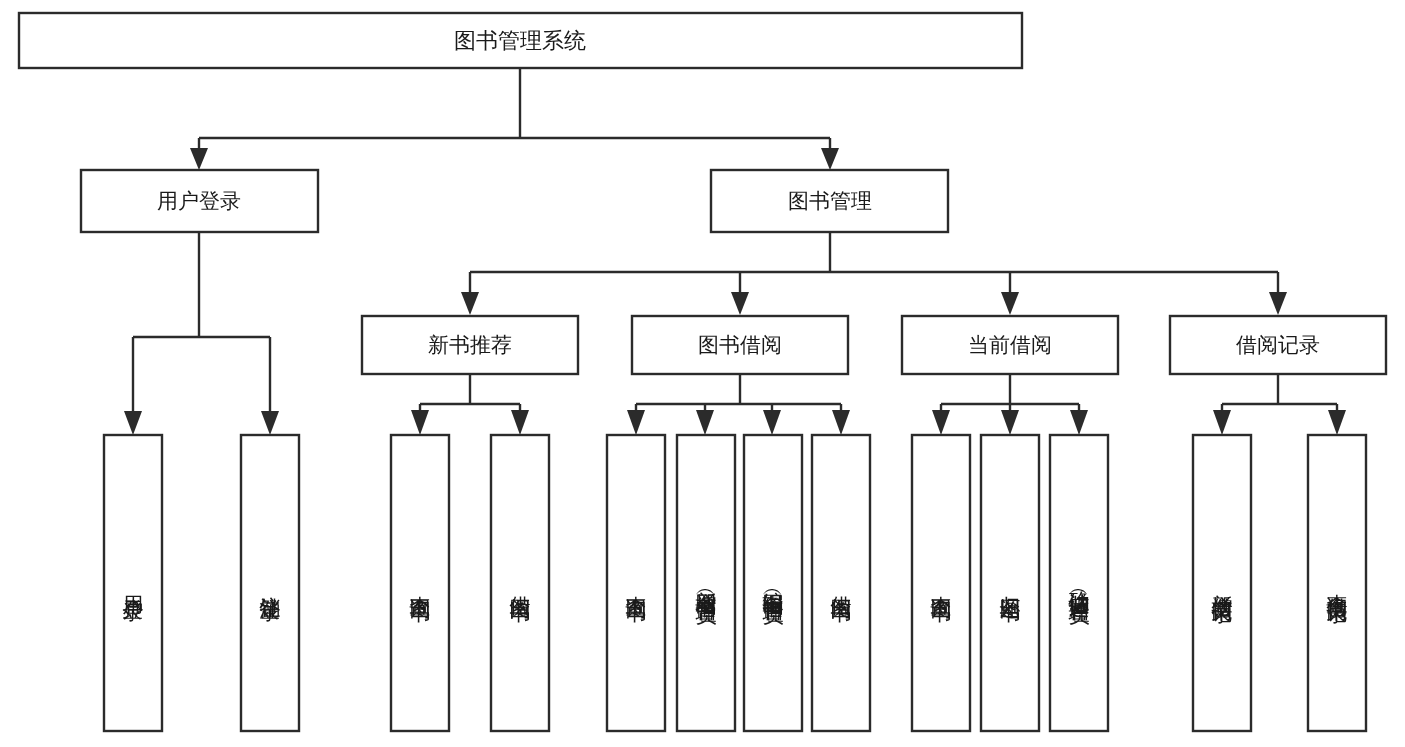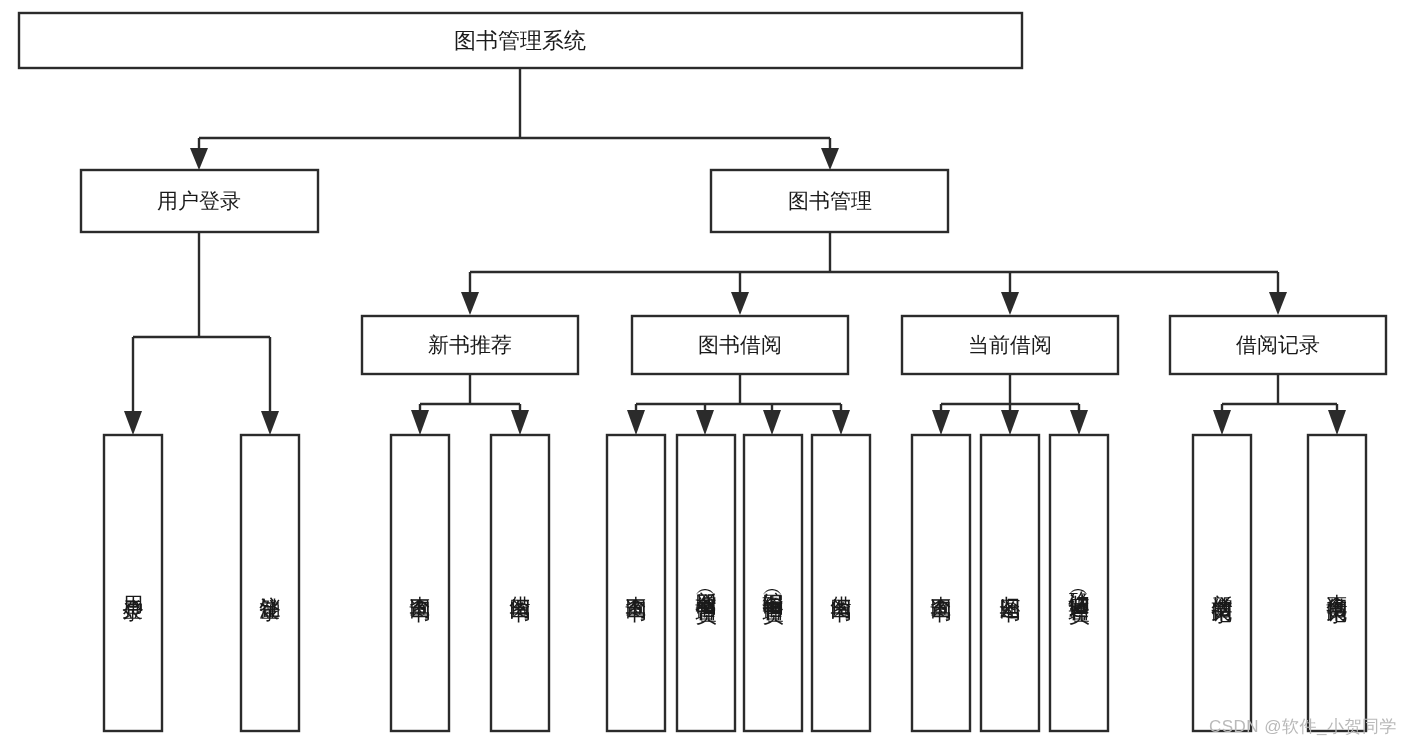--- a/index.html
+++ b/index.html
@@ -222,15 +222,14 @@
   <div class="leaf-label" style="left:744px; top:435px; width:58px; height:296px; display:flex; align-items:center; justify-content:center;">编辑图书（管理员）</div>
   <div class="leaf-label" style="left:812px; top:435px; width:58px; height:296px; display:flex; align-items:center; justify-content:center;">借阅图书</div>
 
   <div class="leaf-label" style="left:912px; top:435px; width:58px; height:296px; display:flex; align-items:center; justify-content:center;">查询图书</div>
   <div class="leaf-label" style="left:981px; top:435px; width:58px; height:296px; display:flex; align-items:center; justify-content:center;">归还图书</div>
   <div class="leaf-label" style="left:1050px; top:435px; width:58px; height:296px; display:flex; align-items:center; justify-content:center;">确认归还（管理员）</div>
 
   <div class="leaf-label" style="left:1193px; top:435px; width:58px; height:296px; display:flex; align-items:center; justify-content:center;">新增借阅记录</div>
   <div class="leaf-label" style="left:1308px; top:435px; width:58px; height:296px; display:flex; align-items:center; justify-content:center;">查询借阅记录</div>
 
-  <div class="watermark">CSDN @软件_小贺同学</div>
 
 </div>
 
 </body></html>

